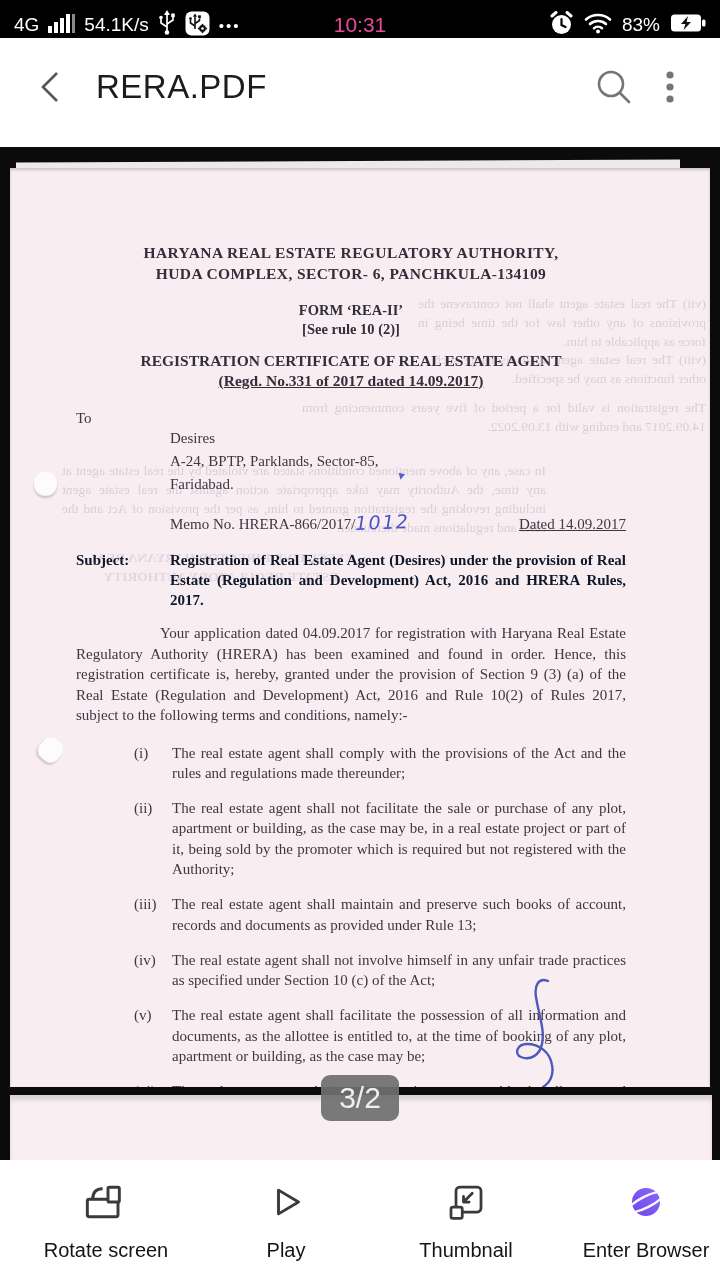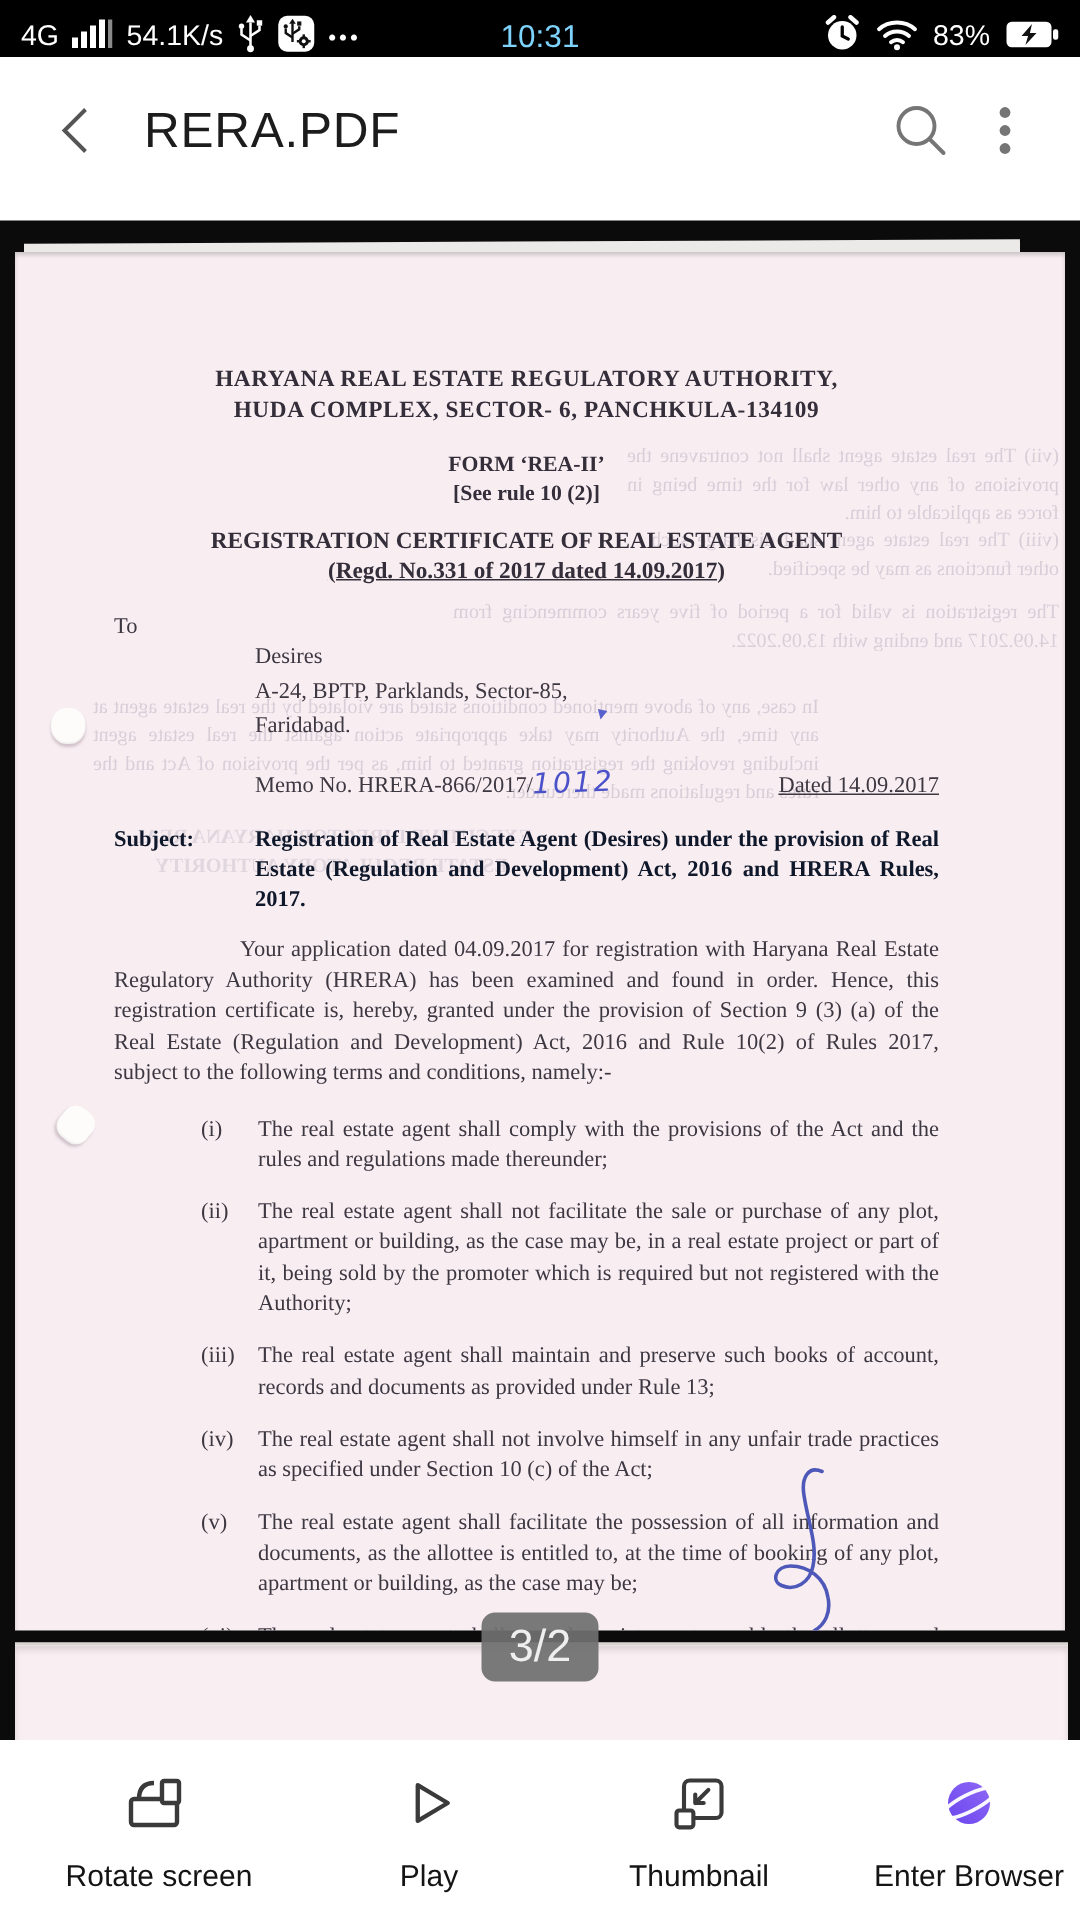--- a/index.html
+++ b/index.html
@@ -5,21 +5,21 @@
   * { margin:0; padding:0; box-sizing:border-box; }
   html,body { width:720px; height:1280px; overflow:hidden; background:#000; }
   body { font-family:"Liberation Sans","DejaVu Sans",sans-serif; }
   .phone { position:relative; width:720px; height:1280px; background:#fff; }
 
   
   .status-bar { position:absolute; top:0; left:0; width:720px; height:50px; background:#000;
     color:#fff; display:flex; align-items:center; padding:0 14px; }
   .sb-left { display:flex; align-items:center; gap:9px; }
   .sb-text { font-size:19px; color:#fff; }
-  .sb-center { position:absolute; left:0; right:0; text-align:center; font-size:21px; color:#7dd3fc; }
+  .sb-center { position:absolute; left:0; right:0; text-align:center; font-size:21px; color:#ec4899; }
   .sb-right { margin-left:auto; display:flex; align-items:center; gap:10px; z-index:2; }
   .sb-ellipsis { font-size:15px; letter-spacing:2px; color:#fff; }
 
   
   .app-header { position:absolute; top:38px; left:0; width:720px; height:97px; background:#fff;
     display:flex; align-items:center; padding:0 22px; }
   .hdr-title { font-size:33px; color:#1c1c1c; margin-left:18px; letter-spacing:0.5px; }
   .hdr-spacer { flex:1; }
   .hdr-btn { display:flex; align-items:center; justify-content:center; width:56px; height:60px; }
 

